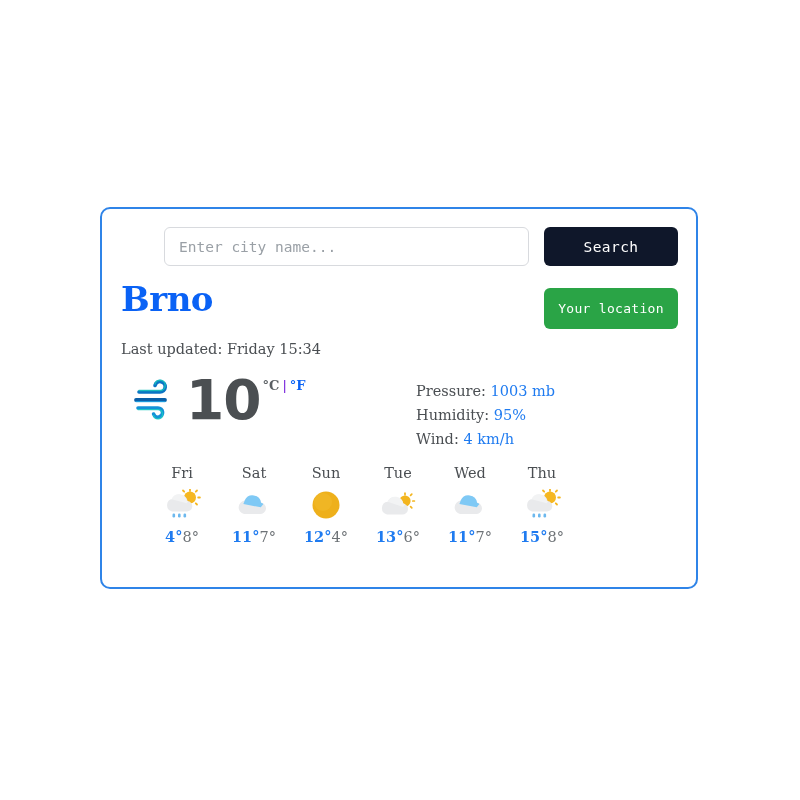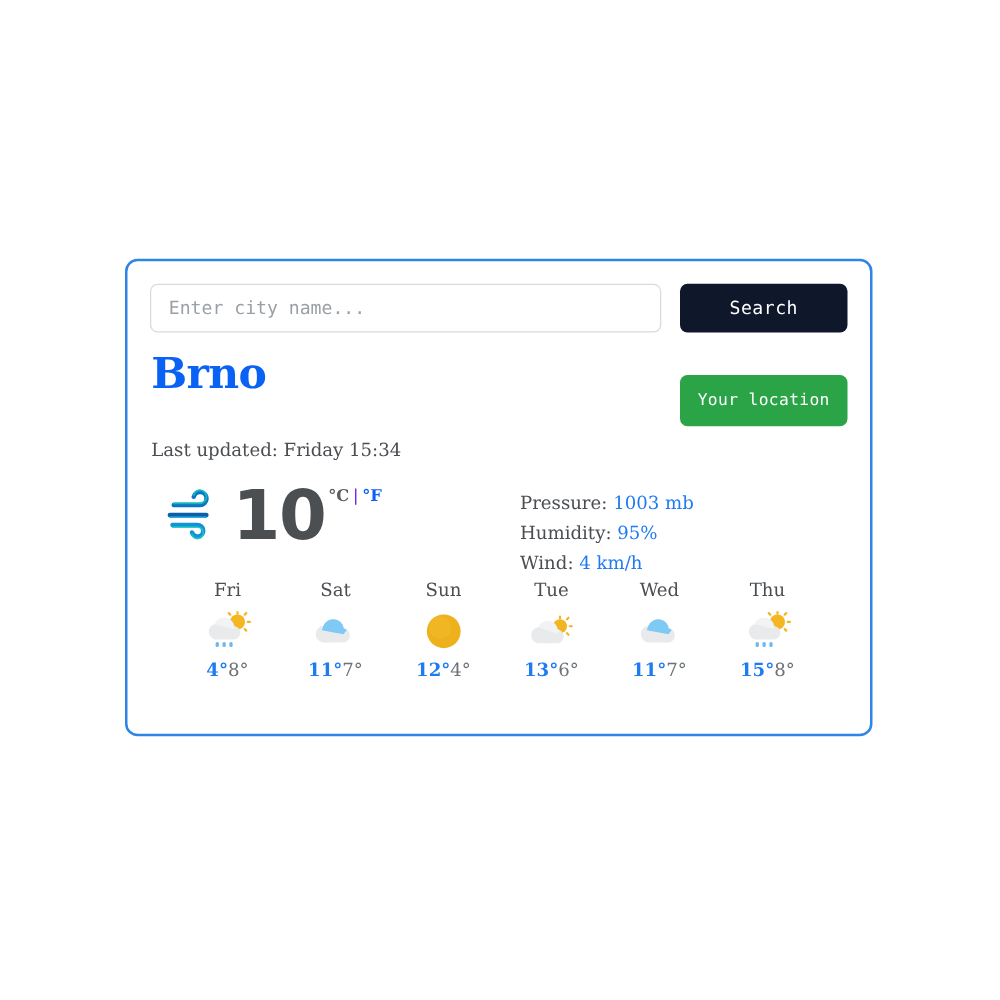--- a/index.html
+++ b/index.html
@@ -35,20 +35,21 @@
     background: #ffffff;
     padding: 16px 18px 14px 18px;
   }
 
   
   .search-row {
     display: flex;
     align-items: center;
     gap: 15px;
     margin-top: 2px;
+    margin-left: 44px;
   }
   .search-input {
     flex: 1 1 auto;
     height: 39px;
     box-sizing: border-box;
     border: 1px solid #d8dade;
     border-radius: 6px;
     background: #ffffff;
     padding: 0 14px;
     font-family: "DejaVu Sans Mono", "Liberation Mono", monospace;
@@ -97,21 +98,21 @@
     height: 41px;
     border: none;
     border-radius: 6px;
     background: #2aa446;
     color: #ffffff;
     font-family: "DejaVu Sans Mono", "Liberation Mono", monospace;
     font-size: 13px;
     letter-spacing: 0.3px;
     cursor: pointer;
     padding: 0;
-    margin-top: 20px;
+    margin-top: 8px;
   }
 
   
   .meta-line {
     font-family: "DejaVu Serif", "Liberation Serif", serif;
     font-size: 14.5px;
     line-height: 24px;
     color: #4a4e52;
     margin: 0;
     padding-left: 1px;
@@ -187,21 +188,21 @@
     white-space: nowrap;
   }
   .detail-value {
     color: #1f7bf0;
     font-weight: normal;
   }
 
   
   .forecast-row {
     display: flex;
-    justify-content: space-between;
+    margin-top: 12px;
     padding: 0 28px 0 26px;
   }
   .forecast-day {
     width: 72px;
     text-align: center;
   }
   .forecast-label {
     font-family: "DejaVu Serif", "Liberation Serif", serif;
     font-size: 14.5px;
     line-height: 20px;

